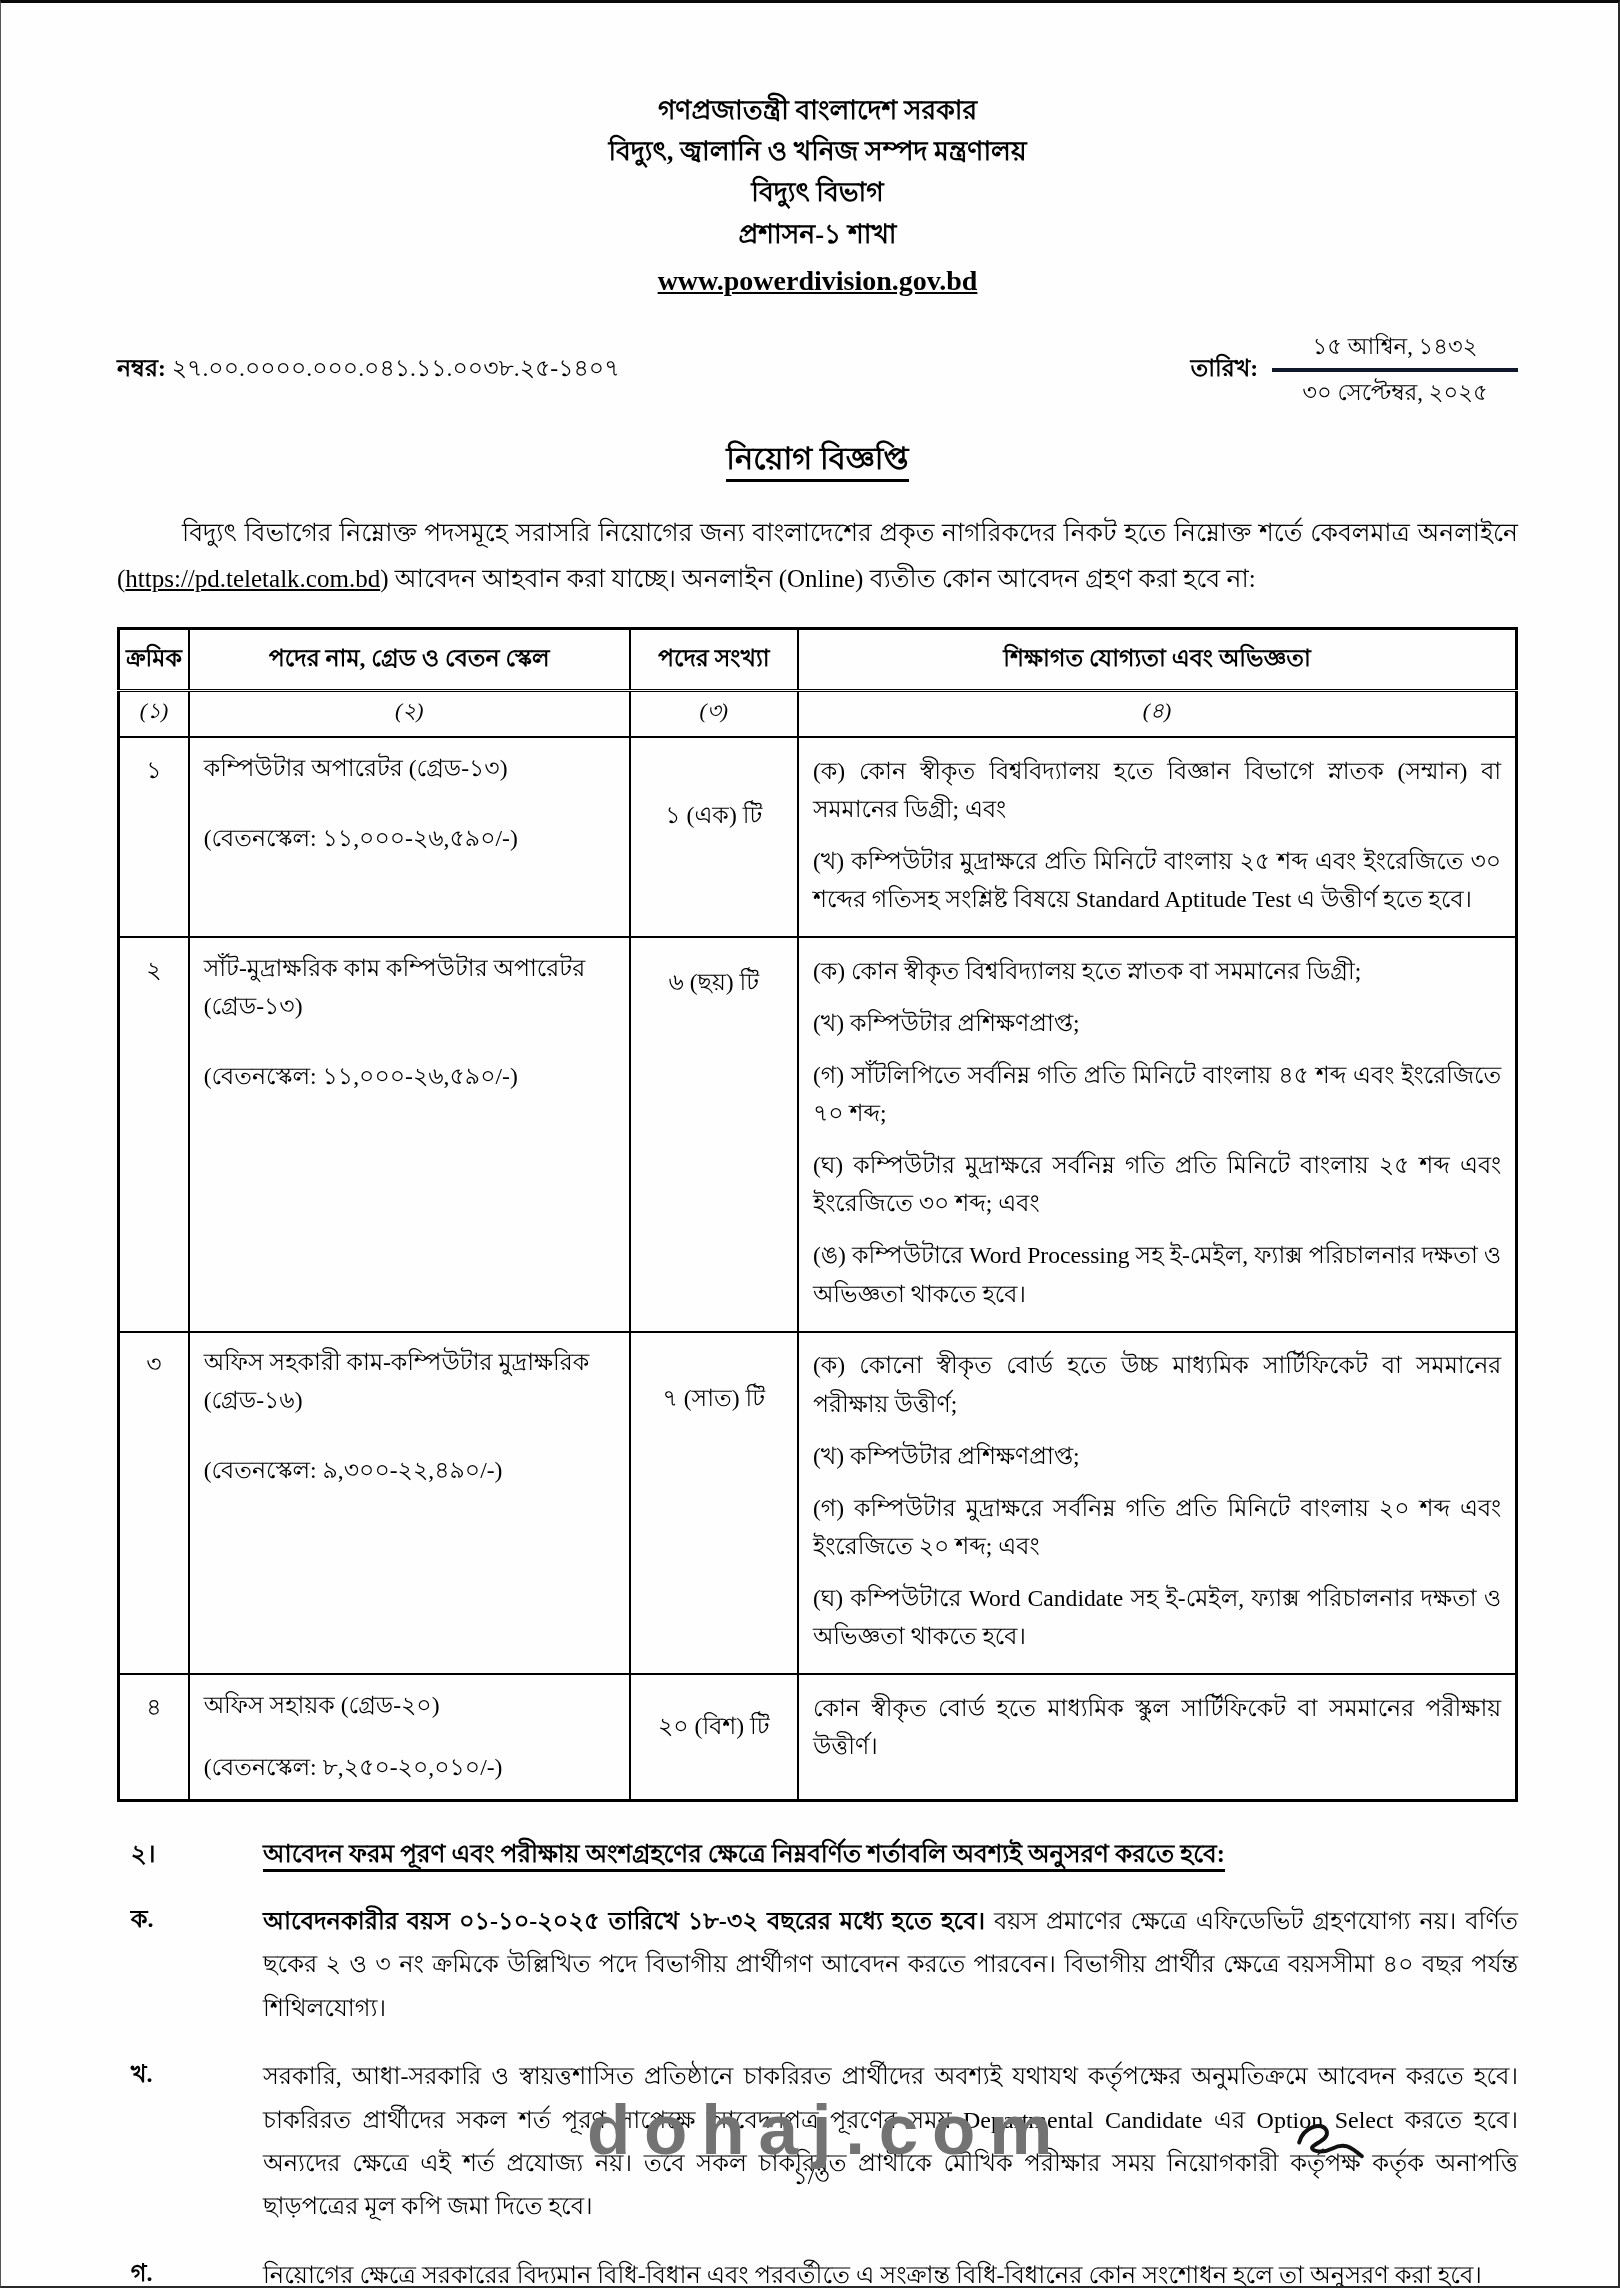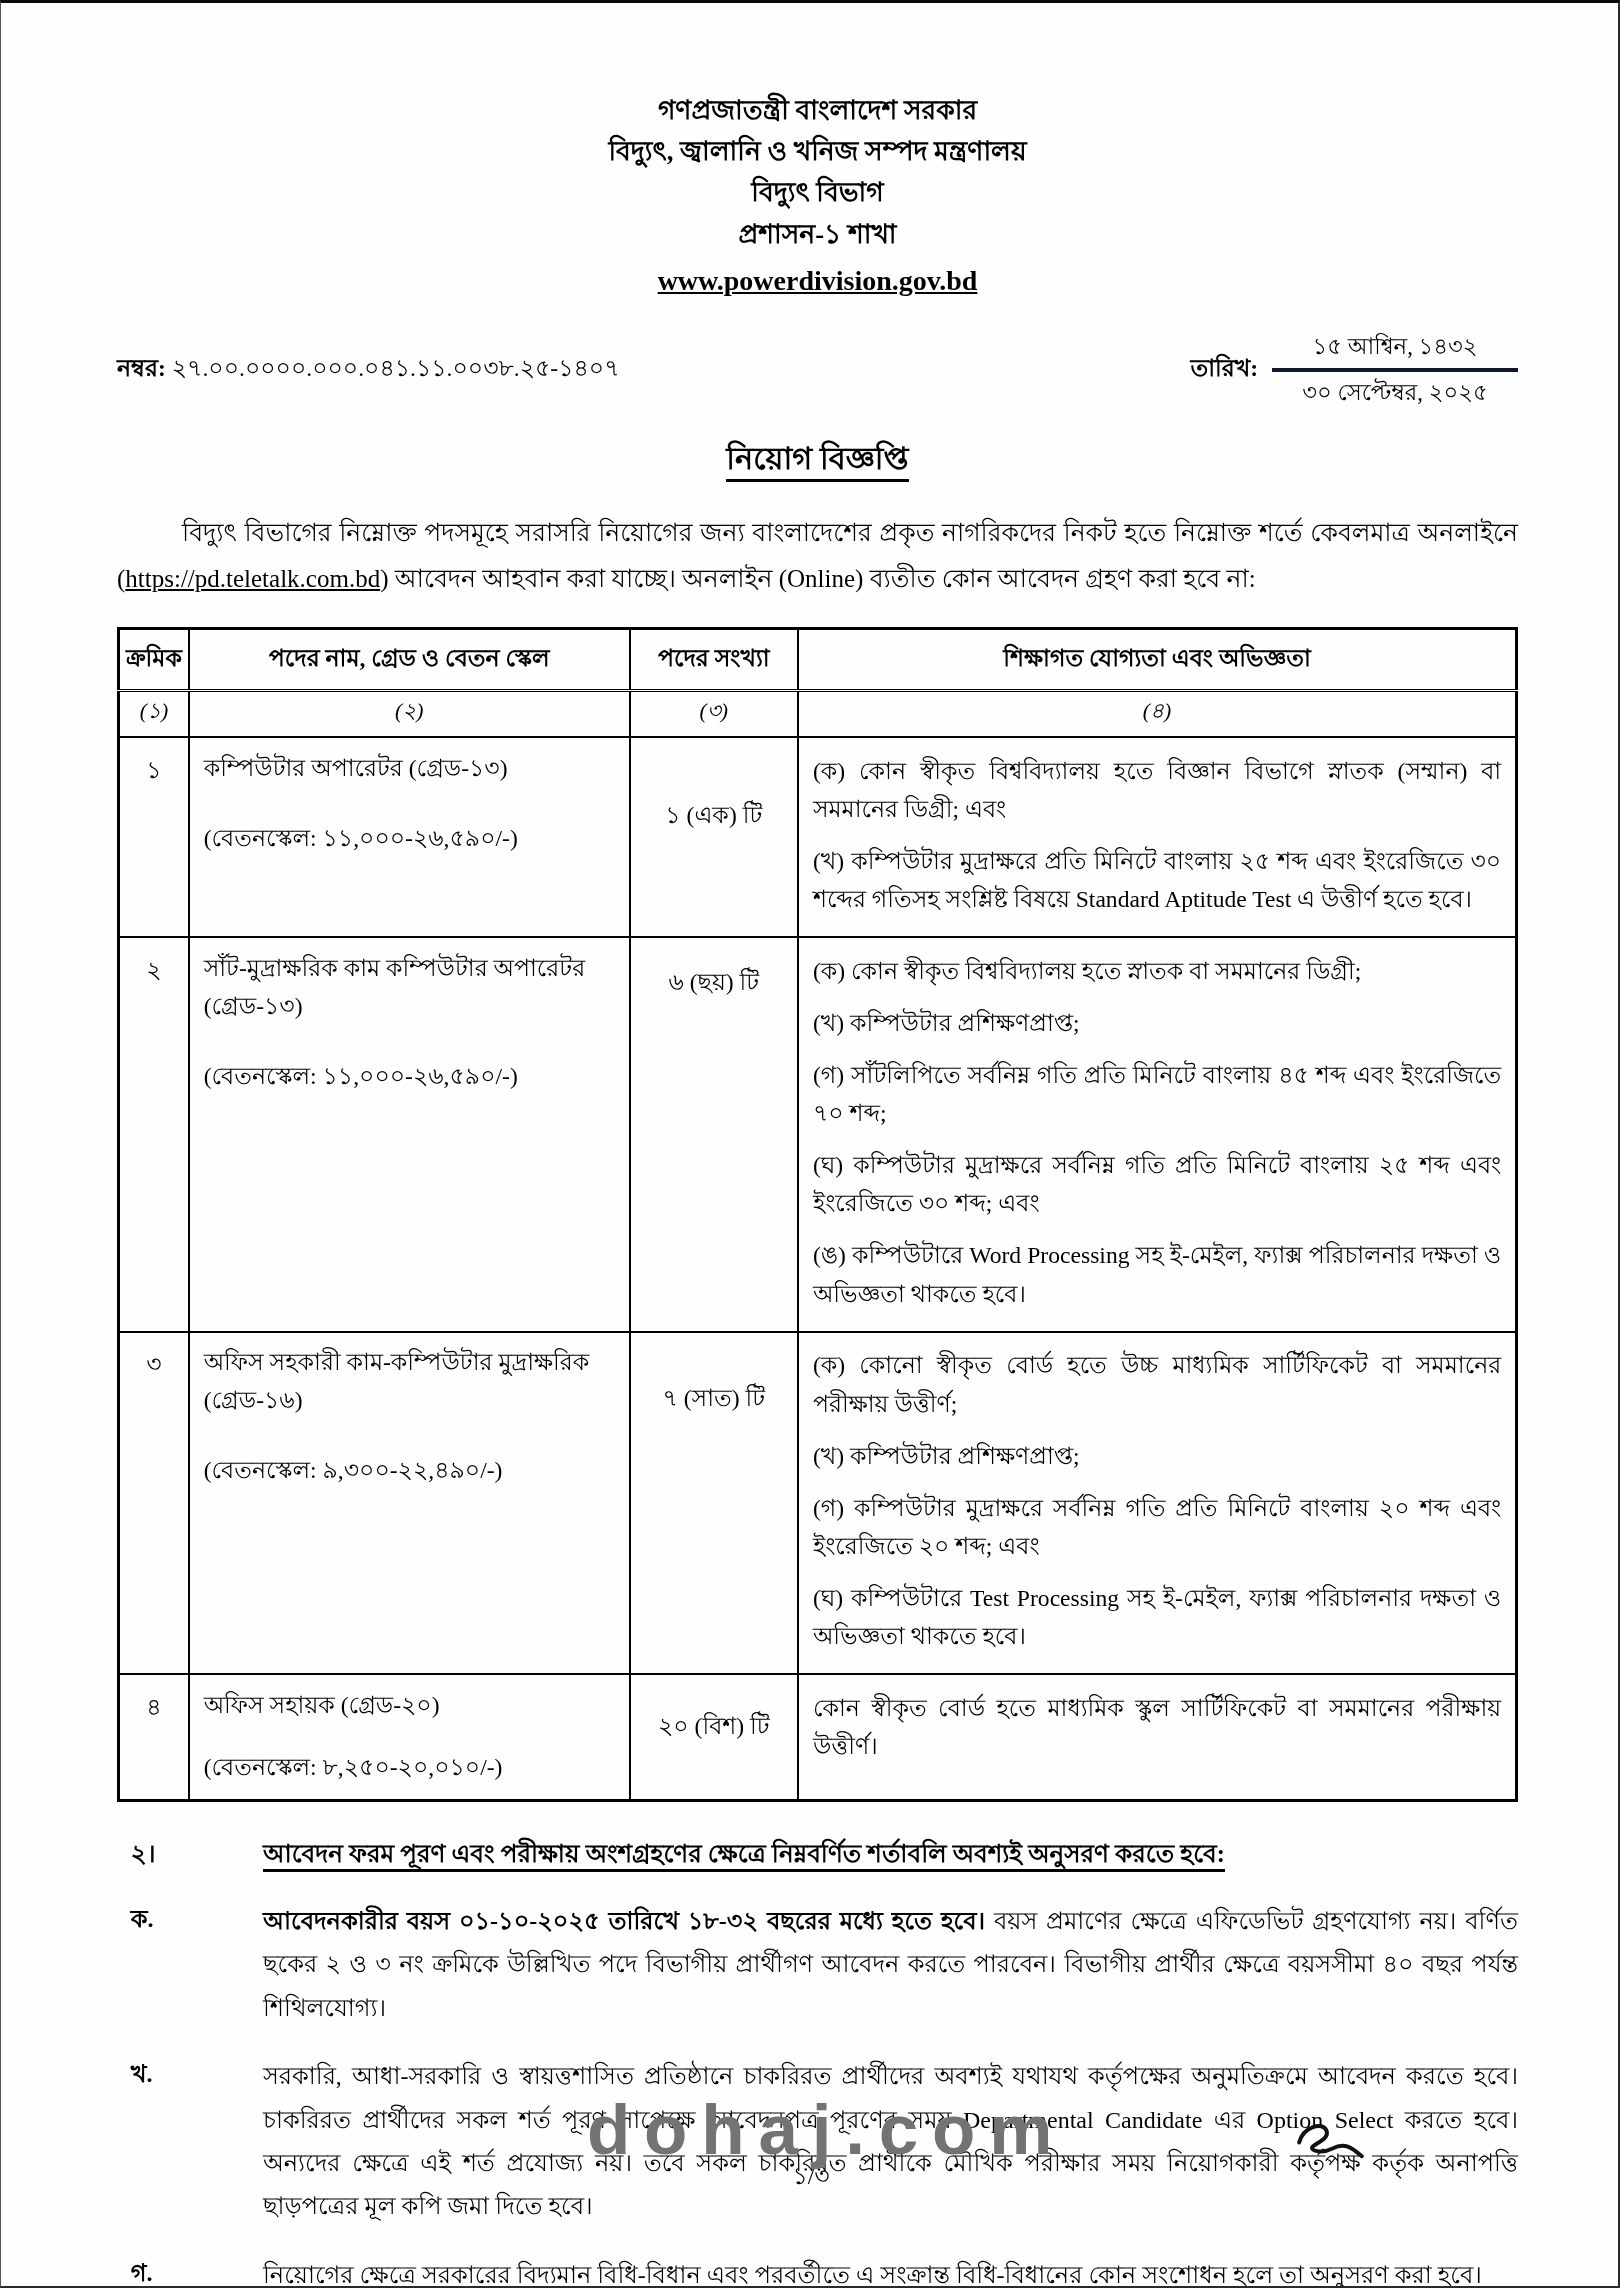--- a/index.html
+++ b/index.html
@@ -207,21 +207,21 @@
           <div class="post-name">অফিস সহকারী কাম-কম্পিউটার মুদ্রাক্ষরিক (গ্রেড-১৬)</div>
           <div class="pay-scale">(বেতনস্কেল: ৯,৩০০-২২,৪৯০/-)</div>
         </td>
         <td class="cell-count pad-r3">
           <span class="count-txt">৭ (সাত) টি</span>
         </td>
         <td class="cell-qual">
           <p class="qual-p">(ক) কোনো স্বীকৃত বোর্ড হতে উচ্চ মাধ্যমিক সার্টিফিকেট বা সমমানের পরীক্ষায় উত্তীর্ণ;</p>
           <p class="qual-p">(খ) কম্পিউটার প্রশিক্ষণপ্রাপ্ত;</p>
           <p class="qual-p">(গ) কম্পিউটার মুদ্রাক্ষরে সর্বনিম্ন গতি প্রতি মিনিটে বাংলায় ২০ শব্দ এবং ইংরেজিতে ২০ শব্দ; এবং</p>
-          <p class="qual-p">(ঘ) কম্পিউটারে Test Processing সহ ই-মেইল, ফ্যাক্স পরিচালনার দক্ষতা ও অভিজ্ঞতা থাকতে হবে।</p>
+          <p class="qual-p">(ঘ) কম্পিউটারে Word Candidate সহ ই-মেইল, ফ্যাক্স পরিচালনার দক্ষতা ও অভিজ্ঞতা থাকতে হবে।</p>
         </td>
       </tr>
 
       <tr class="minh-r4">
         <td class="cell-serial">৪</td>
         <td class="cell-post">
           <div class="post-name">অফিস সহায়ক (গ্রেড-২০)</div>
           <div class="pay-scale" style="margin-top:25.6px;">(বেতনস্কেল: ৮,২৫০-২০,০১০/-)</div>
         </td>
         <td class="cell-count pad-r4">

